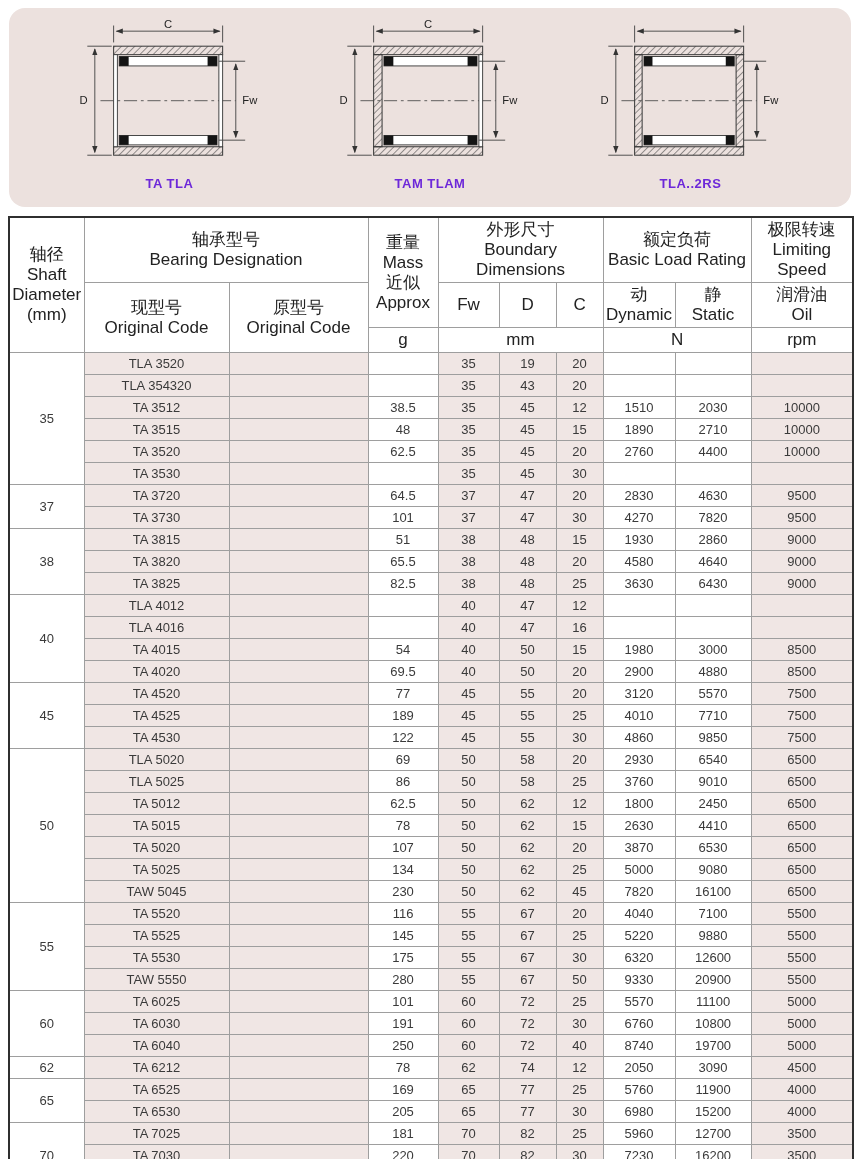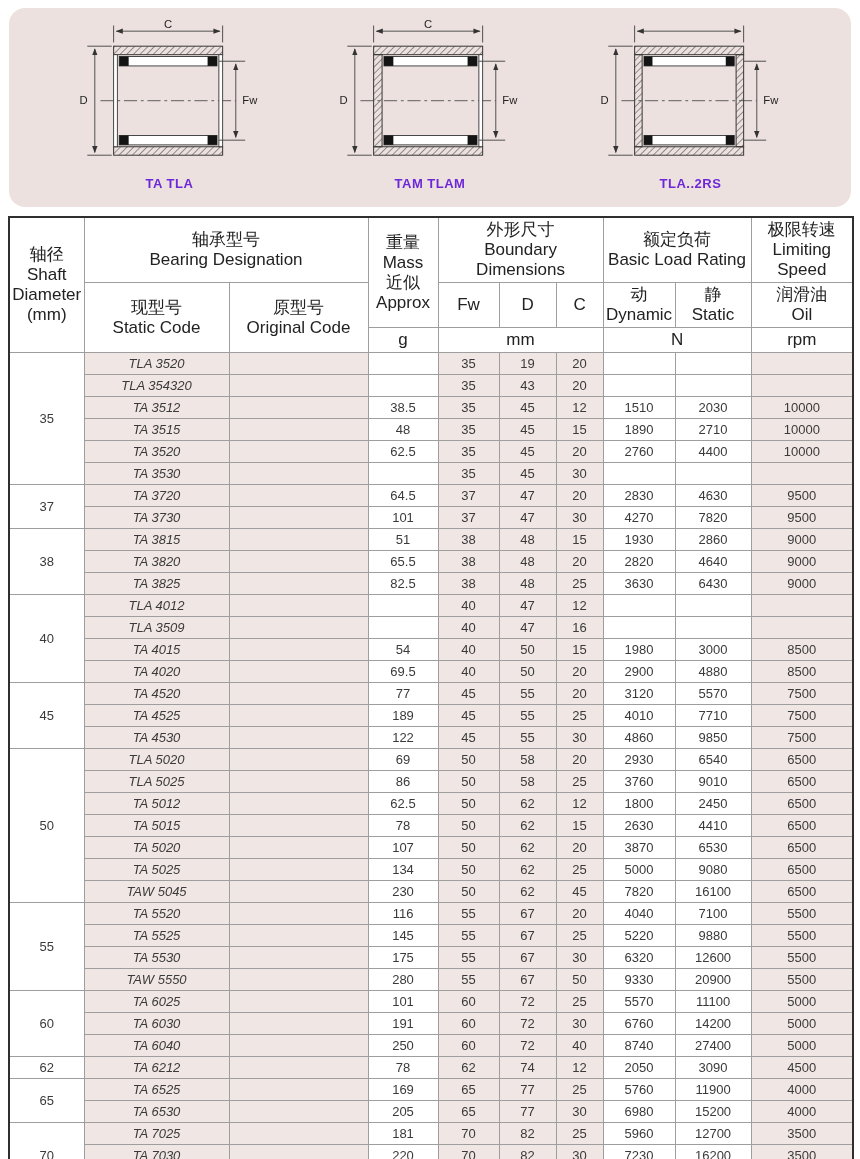--- a/index.html
+++ b/index.html
@@ -25,21 +25,21 @@
         border:2px solid #2f2f2f;}
   table.spec th, table.spec td{border:1px solid #9e9e9e;overflow:hidden;}
   table.spec th{background:#fff;font-weight:normal;font-size:17px;line-height:1.18;
         white-space:pre-line;text-align:center;vertical-align:middle;color:#222;padding:2px 0;}
   thead tr.h-a th{height:40px;}
   thead tr.h-b th{height:34px;}
   thead tr.h-c th{height:20px;}
   table.spec td{height:21px;font-size:13px;text-align:center;vertical-align:middle;
         color:#3a3a3a;padding:0 2px;}
   td.pink{background:#f0e6e4;}
-  td.code{text-align:left;padding-left:14px;white-space:nowrap;font-style:italic;}
+  td.code{text-align:left;padding-left:14px;white-space:nowrap;}
   td.dia{background:#fff;font-size:13.5px;}
   tbody tr.group-start td{border-top:1.4px solid #6e6e6e;}
 </style>
 </head>
 <body>
 
 <div class="page">
 
   <svg width="0" height="0" style="position:absolute" aria-hidden="true">
     <defs>
@@ -169,21 +169,21 @@
 Approx</th>
         <th colspan="3">外形尺寸
 Boundary Dimensions</th>
         <th colspan="2">额定负荷
 Basic Load Rating</th>
         <th>极限转速
 Limiting Speed</th>
       </tr>
       <tr class="h-b">
         <th rowspan="2">现型号
-Static Code</th>
+Original Code</th>
         <th rowspan="2">原型号
 Original Code</th>
         <th>Fw</th>
         <th>D</th>
         <th>C</th>
         <th>动
 Dynamic</th>
         <th>静
 Static</th>
         <th>润滑油
@@ -299,21 +299,21 @@
           <td>2860</td>
           <td class="pink">9000</td>
         </tr>
         <tr>
           <td class="pink code">TA 3820</td>
           <td class="pink"></td>
           <td>65.5</td>
           <td class="pink">38</td>
           <td class="pink">48</td>
           <td class="pink">20</td>
-          <td>2820</td>
+          <td>4580</td>
           <td>4640</td>
           <td class="pink">9000</td>
         </tr>
         <tr>
           <td class="pink code">TA 3825</td>
           <td class="pink"></td>
           <td>82.5</td>
           <td class="pink">38</td>
           <td class="pink">48</td>
           <td class="pink">25</td>
@@ -327,21 +327,21 @@
           <td class="pink"></td>
           <td></td>
           <td class="pink">40</td>
           <td class="pink">47</td>
           <td class="pink">12</td>
           <td></td>
           <td></td>
           <td class="pink"></td>
         </tr>
         <tr>
-          <td class="pink code">TLA 3509</td>
+          <td class="pink code">TLA 4016</td>
           <td class="pink"></td>
           <td></td>
           <td class="pink">40</td>
           <td class="pink">47</td>
           <td class="pink">16</td>
           <td></td>
           <td></td>
           <td class="pink"></td>
         </tr>
         <tr>
@@ -536,32 +536,32 @@
           <td class="pink">5000</td>
         </tr>
         <tr>
           <td class="pink code">TA 6030</td>
           <td class="pink"></td>
           <td>191</td>
           <td class="pink">60</td>
           <td class="pink">72</td>
           <td class="pink">30</td>
           <td>6760</td>
-          <td>14200</td>
+          <td>10800</td>
           <td class="pink">5000</td>
         </tr>
         <tr>
           <td class="pink code">TA 6040</td>
           <td class="pink"></td>
           <td>250</td>
           <td class="pink">60</td>
           <td class="pink">72</td>
           <td class="pink">40</td>
           <td>8740</td>
-          <td>27400</td>
+          <td>19700</td>
           <td class="pink">5000</td>
         </tr>
         <tr class="group-start">
           <td rowspan="1" class="dia">62</td>
           <td class="pink code">TA 6212</td>
           <td class="pink"></td>
           <td>78</td>
           <td class="pink">62</td>
           <td class="pink">74</td>
           <td class="pink">12</td>

